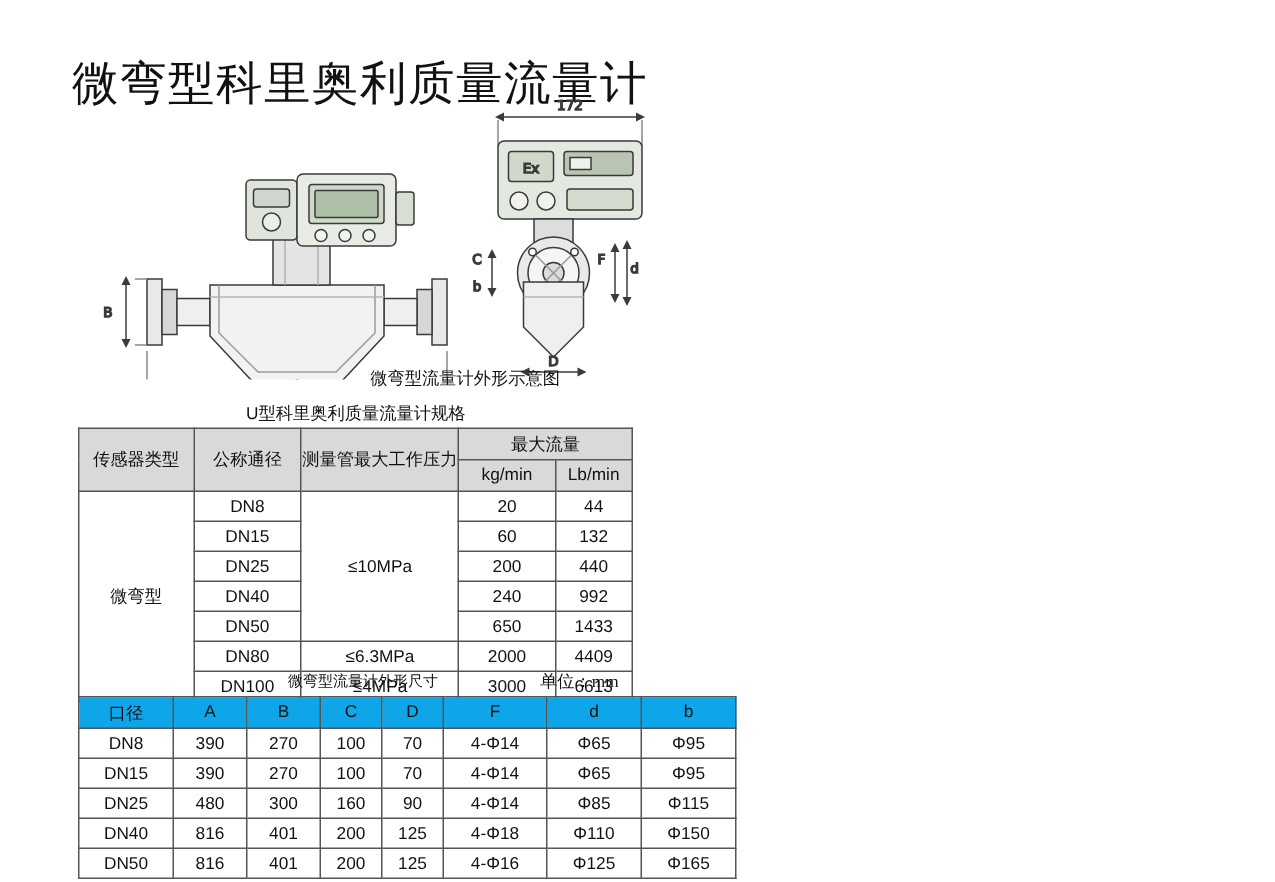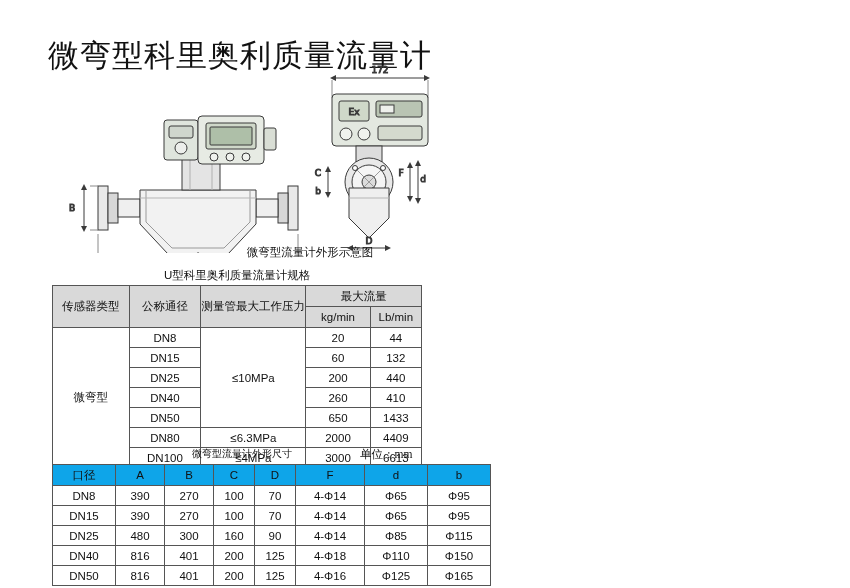--- a/index.html
+++ b/index.html
@@ -258,22 +258,22 @@
       <td>60</td>
       <td>132</td>
     </tr>
     <tr>
       <td>DN25</td>
       <td>200</td>
       <td>440</td>
     </tr>
     <tr>
       <td>DN40</td>
-      <td>260</td>
-      <td>410</td>
+      <td>240</td>
+      <td>992</td>
     </tr>
     <tr>
       <td>DN50</td>
       <td>650</td>
       <td>1433</td>
     </tr>
     <tr>
       <td>DN80</td>
       <td>≤6.3MPa</td>
       <td>2000</td>

